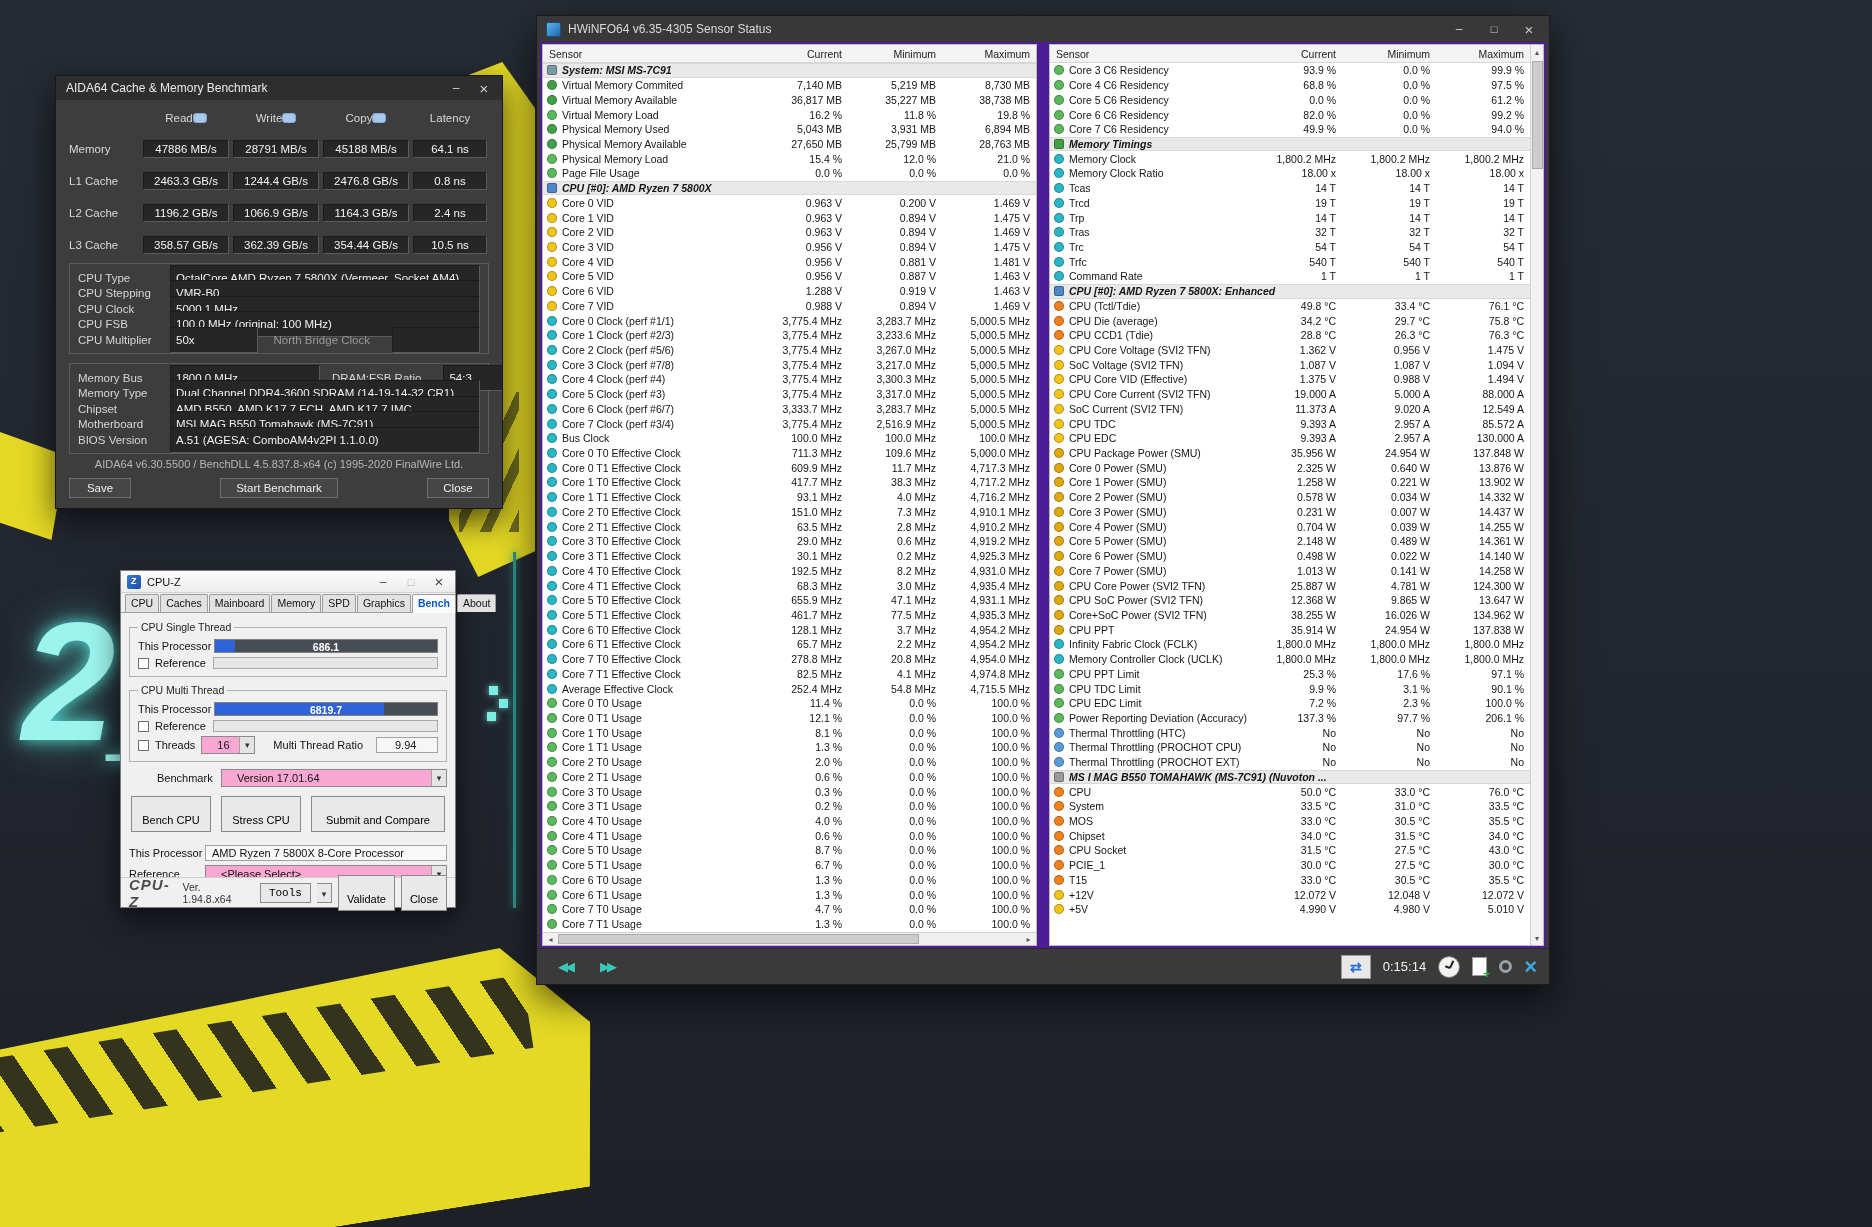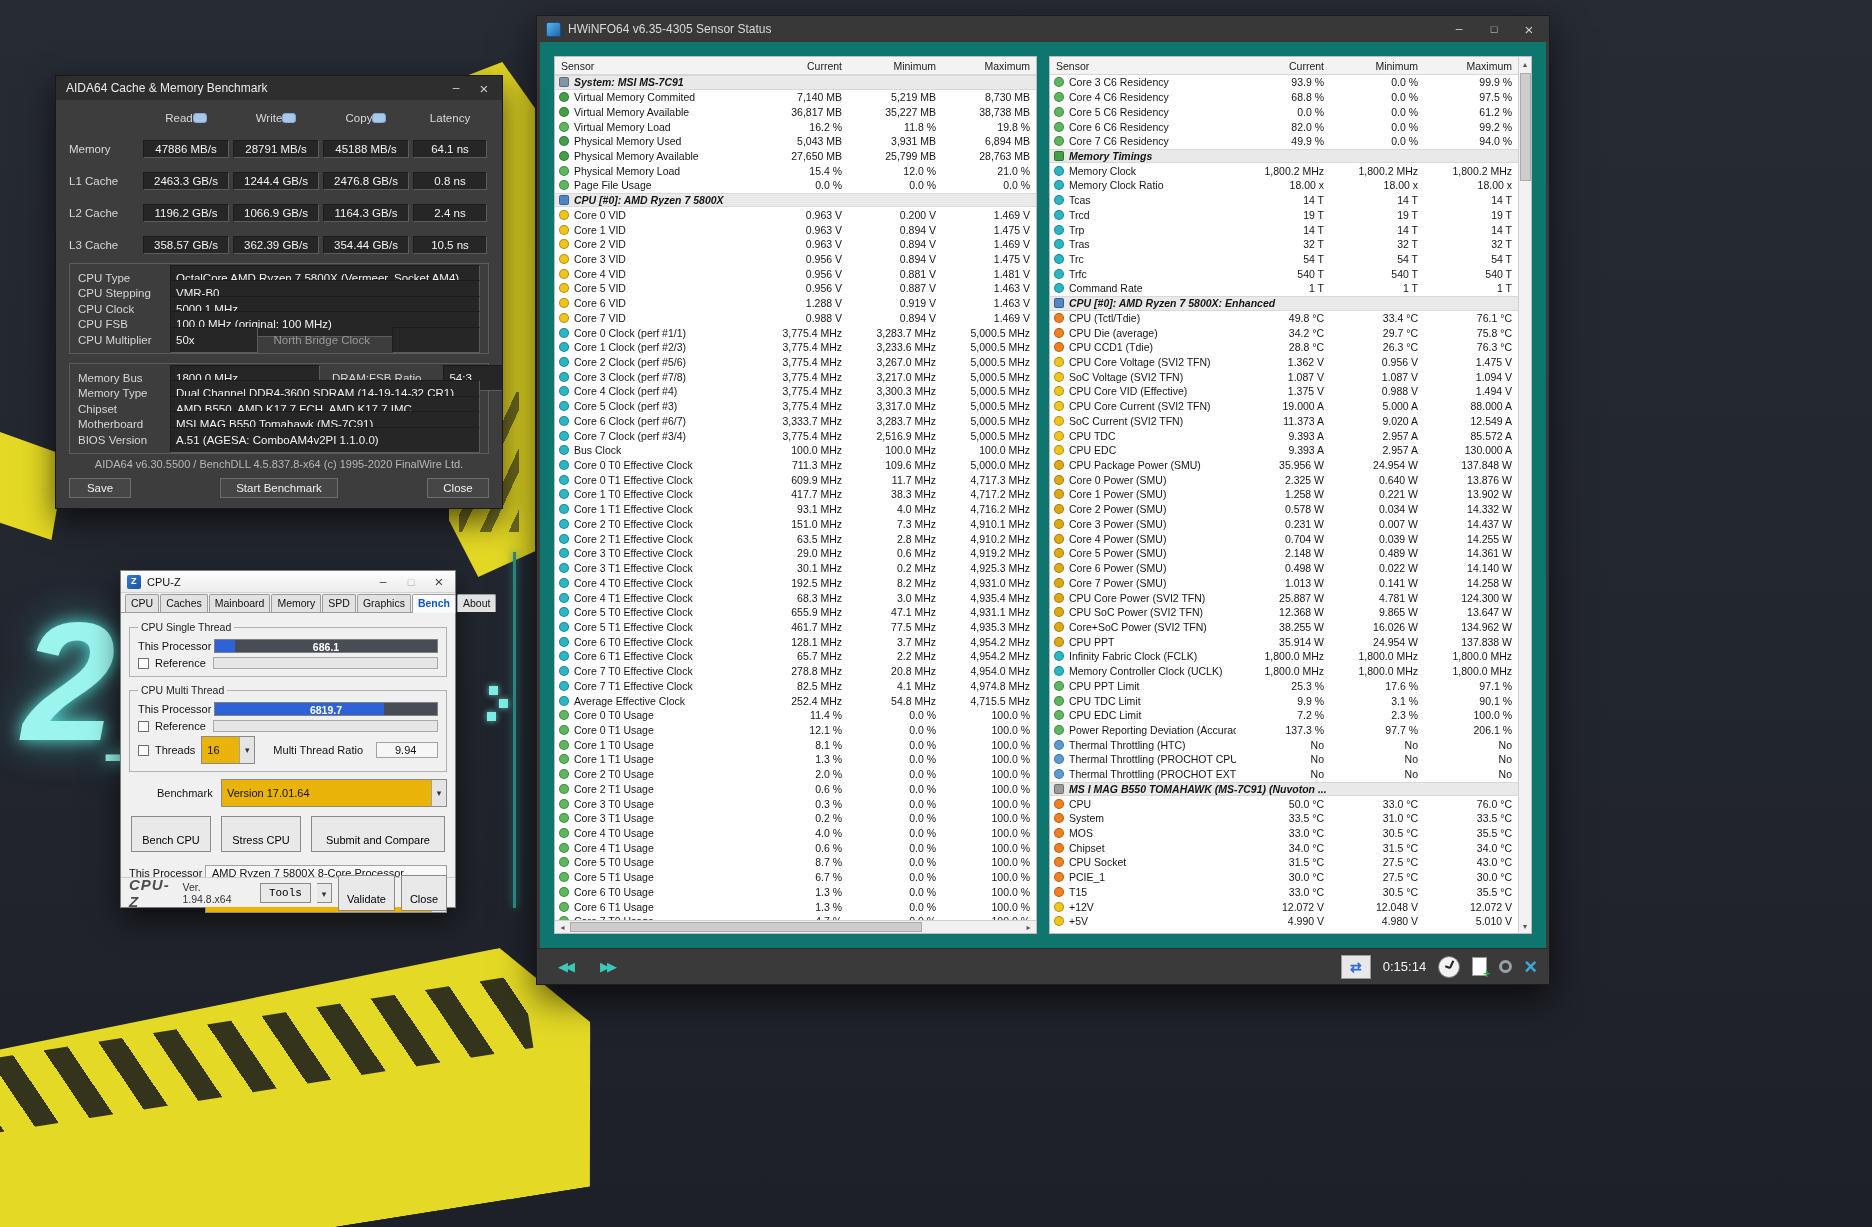--- a/index.html
+++ b/index.html
@@ -60,21 +60,21 @@
   .cz-body{position:relative;padding:6px 8px 0;height:246px}
   .cz-fs{border:1px solid #b0b0b0;margin:2px 0 7px;padding:2px 8px 7px;position:relative}
   .cz-fs legend{font-size:10.5px;padding:0 3px;color:#222}
   .cz-row{display:flex;align-items:center;margin-top:4px;gap:6px}
   .cz-lab{width:70px;flex:none;white-space:nowrap}
   .cz-bar{flex:1;height:14px;background:#474c55;border:1px solid #808080;position:relative;overflow:hidden}
   .cz-fill{position:absolute;left:0;top:0;bottom:0;background:#2f62d6}
   .cz-score{position:absolute;left:0;right:0;top:1px;text-align:center;color:#fff;font-weight:bold;font-size:10.5px}
   .cz-check{width:11px;height:11px;border:1px solid #6f6f6f;background:#fff;flex:none}
   .cz-refbar{flex:1;height:12px;background:#e6e6e6;border:1px solid #a8a8a8}
-  .cz-sel{height:28px;background:#eab308;border:1px solid #8a8a8a;display:flex;align-items:center;padding-left:5px;white-space:nowrap;overflow:hidden}
+  .cz-sel{height:18px;background:#f9a8d4;border:1px solid #8a8a8a;display:flex;align-items:center;padding-left:15px;white-space:nowrap;overflow:hidden}
   .cz-sel .dd{width:15px;height:100%;margin-left:auto;background:#e4e4e4;border-left:1px solid #a2a2a2;display:flex;align-items:center;justify-content:center;flex:none}
   .dd::before{content:"▾";font-size:9px;color:#333}
   .cz-sel.w54{width:54px;flex:none}
   .cz-sel.grow{flex:1}
   .cz-box{width:62px;height:16px;border:1px solid #a2a2a2;background:#f6f6f6;display:flex;align-items:center;padding-left:18px;flex:none}
   .czb{height:36px;background:#e9e9e9;border:1px solid #8a8a8a;font-size:11px;padding:17px 8px;font-family:inherit}
   .cz-btnrow{display:flex;gap:10px;margin:9px 2px 0}
   .cz-btnrow .czb:nth-child(1),.cz-btnrow .czb:nth-child(2){width:80px}
   .cz-btnrow .czb:nth-child(3){flex:1}
   .cz-field{flex:1;height:16px;border:1px solid #a2a2a2;background:#f8f8f8;display:flex;align-items:center;padding-left:6px;white-space:nowrap;overflow:hidden}
@@ -82,21 +82,21 @@
   .cz-logo{font-weight:bold;font-style:italic;font-size:15px;color:#4d4d4d;letter-spacing:1px}
   .cz-ver{font-size:10.5px;color:#333}
   .cz-tools{height:20px;background:#e9e9e9;border:1px solid #8a8a8a;font-size:11px;padding:0 8px;font-family:Liberation Mono, monospace}
   .cz-toolsdd{height:20px;width:16px;background:#e9e9e9;border:1px solid #8a8a8a;border-left:none;font-family:inherit}
   .cz-toolsdd::before{content:"▾";font-size:9px;color:#333}
 
   
   #hw{position:absolute;left:536px;top:15px;width:1014px;height:970px;background:#3a3a3a;border:1px solid #1c1c1c;box-shadow:0 14px 34px rgba(0,0,0,.65);z-index:5}
   .hw-tb{height:26px;display:flex;align-items:center;gap:7px;padding:0 6px 0 9px;color:#d9d9d9;font-size:12px;background:#383838}
   .hw-ico{width:15px;height:15px;border-radius:2px;background:linear-gradient(135deg,#5ab6e8,#1f66b0);border:1px solid #164e86;flex:none}
-  .hw-content{position:absolute;left:3px;right:3px;top:26px;bottom:36px;background:#0f766e;padding:14px;display:flex;gap:12px}
+  .hw-content{position:absolute;left:3px;right:3px;top:26px;bottom:36px;background:#4c1d95;padding:2px;display:flex;gap:12px}
   .pane{background:#fff;border:1px solid #bdbdbd;flex:1;display:flex;flex-direction:column;position:relative;overflow:hidden}
   .pane-head{display:flex;height:18px;background:#f3f3f3;border-bottom:1px solid #d6d6d6;font-size:10.5px;color:#222;align-items:center;flex:none}
   .ph-label{flex:1;padding-left:6px}
   .ph-val{width:94px;text-align:right;padding-right:6px;flex:none}
   .rows{flex:1;overflow:hidden}
   .hw-row{display:flex;align-items:center;height:14.72px;font-size:10.5px;color:#141414}
   .hw-row .lab{flex:1;display:flex;align-items:center;gap:5px;padding-left:4px;white-space:nowrap;overflow:hidden}
   .val{width:94px;text-align:right;padding-right:6px;flex:none;white-space:nowrap}
   .hw-header{background:#e9e9e9;font-weight:bold;font-style:italic;border-top:1px solid #d8d8d8;border-bottom:1px solid #d8d8d8}
   .ric{width:10px;height:10px;border-radius:50%;flex:none;border:1px solid rgba(0,0,0,.28)}

